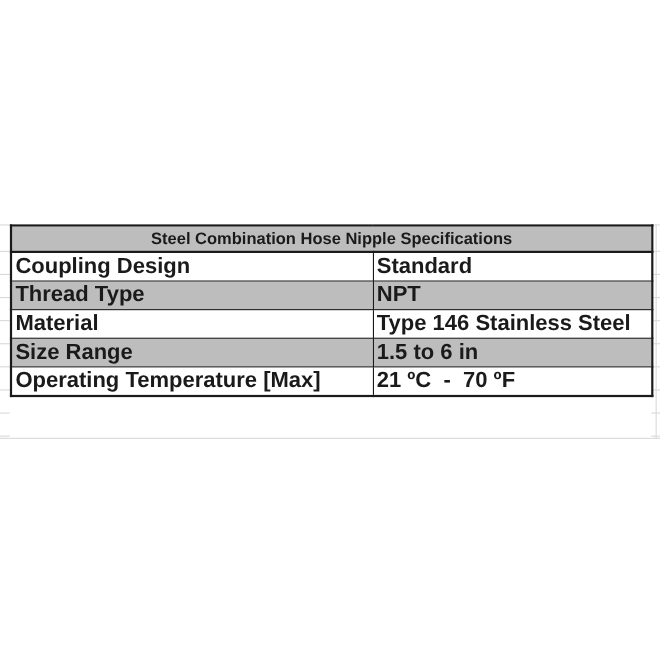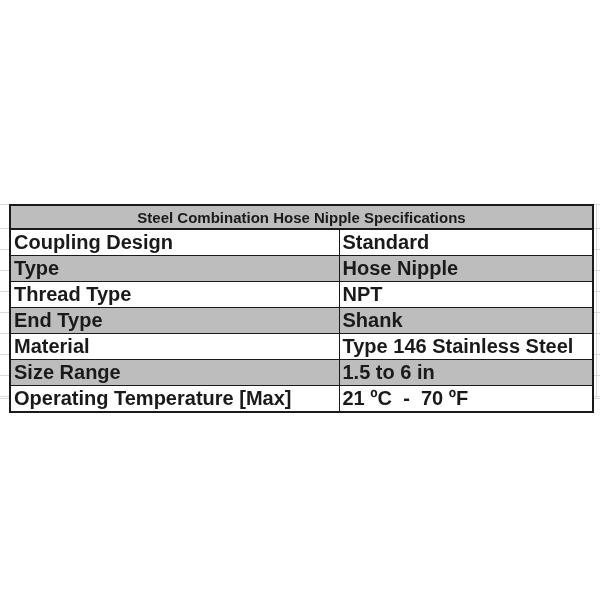--- a/index.html
+++ b/index.html
@@ -107,30 +107,22 @@
       <tr>
         <th colspan="2">Steel Combination Hose Nipple Specifications</th>
       </tr>
     </thead>
     <tbody>
       <tr>
         <td>Coupling Design</td>
         <td>Standard</td>
       </tr>
       <tr>
-        <td>Type</td>
-        <td>Hose Nipple</td>
-      </tr>
-      <tr>
         <td>Thread Type</td>
         <td>NPT</td>
-      </tr>
-      <tr>
-        <td>End Type</td>
-        <td>Shank</td>
       </tr>
       <tr>
         <td>Material</td>
         <td>Type 146 Stainless Steel</td>
       </tr>
       <tr>
         <td>Size Range</td>
         <td>1.5 to 6 in</td>
       </tr>
       <tr>

